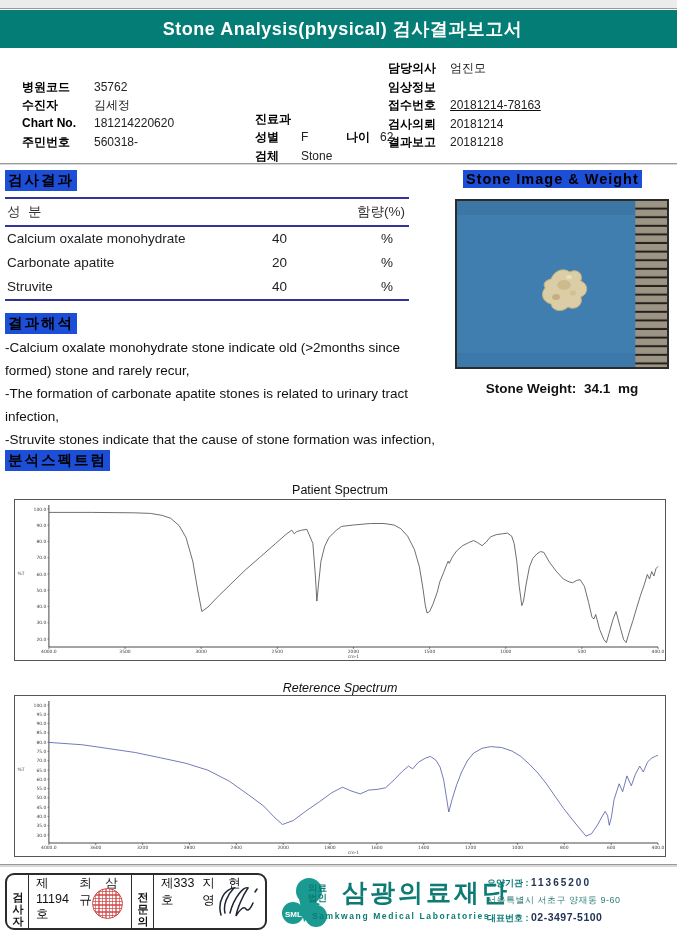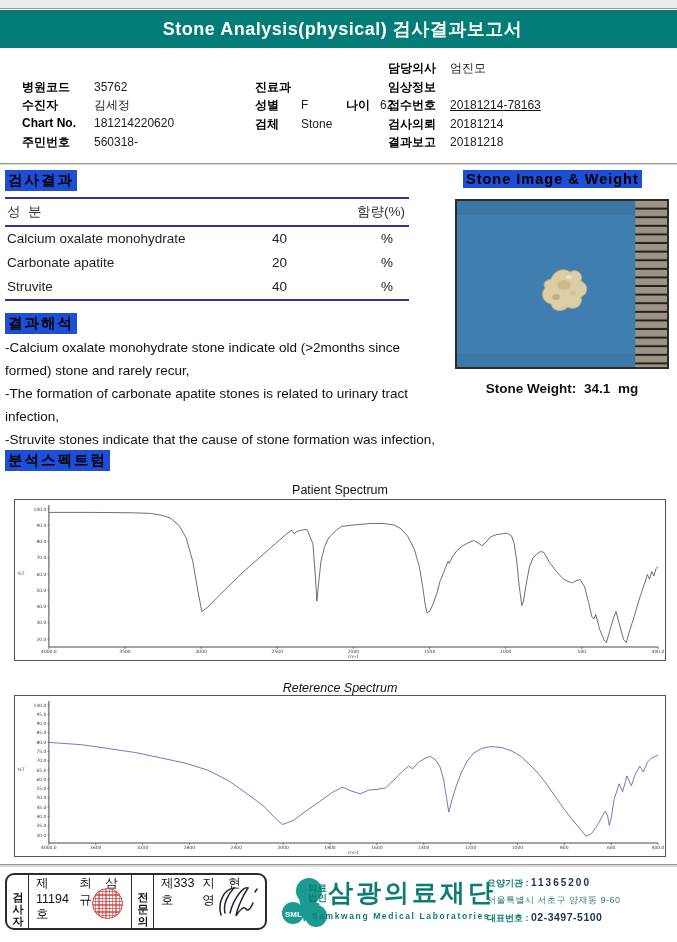--- a/index.html
+++ b/index.html
@@ -9,21 +9,21 @@
   .topbar { position:absolute; top:0; left:0; width:677px; height:9px; background:#ececec; border-bottom:1px solid #9a9a9a; }
   .titlebar { position:absolute; top:10px; left:0; width:677px; height:38px; background:#047d76;padding-left:8px; }
   .titlebar h1 { text-align:center; line-height:38px; font-size:18px; font-weight:bold; color:#fff; letter-spacing:0.5px; }
 
   
   .info { position:absolute; top:52px; left:0; width:677px; height:110px; font-size:12px; }
   .fld { position:absolute; white-space:nowrap; }
   .fld .lb { font-weight:bold; color:#000; display:inline-block; }
   .fld .vl { color:#222; }
   .c1 .lb { width:72px; }
-  .c2 .lb { width:46px; }
+  .c2 .lb { width:46px;margin-top:32px; }
   .c3 .lb { width:62px; }
 
   .groove { position:absolute; left:0; width:677px; height:3px; background:#d8d8d8; border-top:1px solid #9b9b9b; border-bottom:1px solid #fff; }
 
   .hl { display:inline-block; background:#1d4ed8; font-weight:bold; font-size:14.5px; letter-spacing:2px; padding:1px 3px; color:#000; }
   .hl.en { letter-spacing:1px; }
 
   
   .rtable { position:absolute; top:197px; left:5px; width:404px; font-size:13.5px; }
   .rt-head { display:grid; grid-template-columns:265px 64px 75px; border-top:2px solid #333399; border-bottom:2px solid #333399; padding:4px 2px; color:#333; }
@@ -57,21 +57,21 @@
   .certcell .nm { letter-spacing:5px; }
   .stamp { position:absolute; top:13px; right:8px; width:31px; height:31px; border-radius:50%; border:1.6px solid #cc4545; background:
       repeating-linear-gradient(0deg, rgba(210,70,70,0) 0 2px, rgba(210,70,70,.75) 2px 3.4px),
       repeating-linear-gradient(90deg, rgba(210,70,70,0) 0 2px, rgba(210,70,70,.65) 2px 3.4px);
   }
   .sig { position:absolute; top:8px; right:4px; width:46px; height:40px; }
 
   .logo { position:absolute; top:876px; left:280px; width:50px; height:56px; }
   .cotext { position:absolute; top:876px; left:308px; }
   .corow { display:flex; align-items:center; }
-  .coprefix { font-size:9.5px; font-weight:bold; color:#0c7b74; line-height:10px; margin-right:1px; }
+  .coprefix { font-size:9.5px; font-weight:bold; color:#0c7b74; line-height:10px; margin-right:15px; }
   .coname { font-size:25px; font-weight:bold; color:#0c7b74; letter-spacing:3px; }
   .coen { font-size:8.5px; font-weight:bold; color:#0c7b74; letter-spacing:1.6px; margin-top:2px; margin-left:4px; }
 
   .coinfo { position:absolute; top:877px; left:487px; width:185px; font-size:9px; color:#0c7b74; }
   .coinfo .row { margin-bottom:4px; white-space:nowrap; }
   .coinfo .il { font-weight:bold; color:#0c7b74; }
   .coinfo .iv { font-weight:bold; color:#223355; letter-spacing:2px; font-size:10px; }
   .coinfo .addr { color:#2e7d78; letter-spacing:0.5px; }
   .coinfo .iv2 { font-weight:bold; color:#223355; font-size:10.5px; letter-spacing:0.5px; }
 </style>

